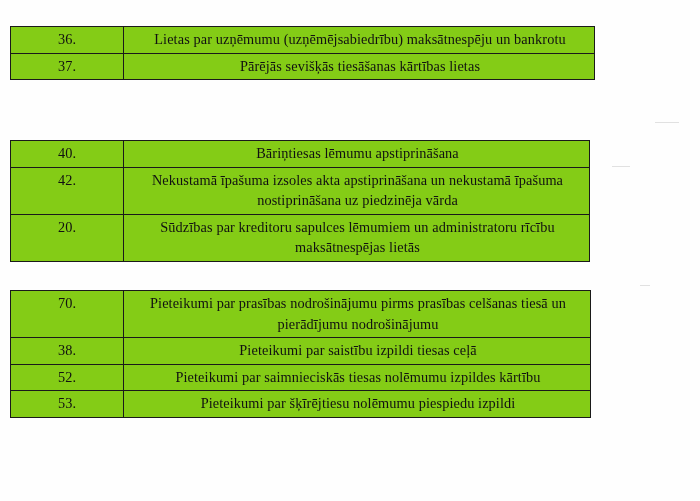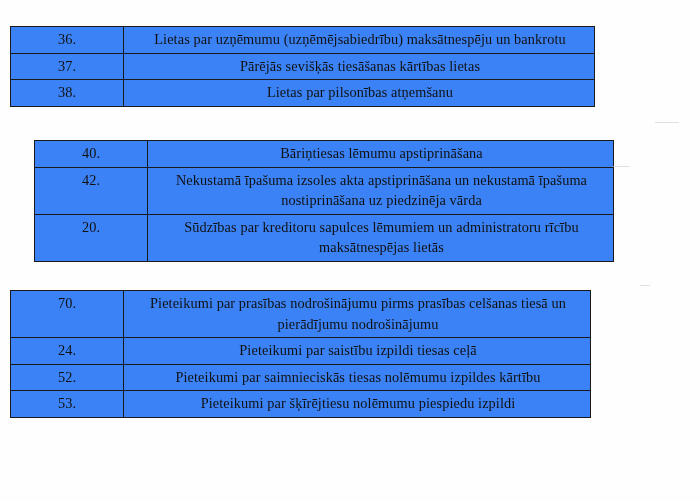--- a/index.html
+++ b/index.html
@@ -20,21 +20,21 @@
     position: absolute;
     inset: 0;
     background: #fefefe;
   }
 
   
   .doc-table {
     position: absolute;
     border-collapse: collapse;
     table-layout: fixed;
-    background: #3b82f6;
+    background: #84cc16;
   }
   .doc-table td {
     border: 1.3px solid #1a1a1a;
     vertical-align: top;
     padding: 2px 0 3px 0;
     font-size: 14.3px;
     line-height: 20.5px;
     letter-spacing: 0.1px;
   }
   .col-num {
@@ -48,21 +48,21 @@
   }
   .hdr-cell {
     font-weight: bold;
     padding-left: 6px !important;
     font-size: 14.5px;
     letter-spacing: 0.2px;
   }
 
   
   #table-one   { left: 10px; top: 26px;  width: 585px; }
-  #table-two   { left: 10px; top: 140px; width: 580px; margin-left: 24px; }
+  #table-two   { left: 10px; top: 140px; width: 580px; }
   #table-three { left: 10px; top: 290px; width: 581px; }
 
   
   .speck {
     position: absolute;
     background: #c9c9c9;
     opacity: .55;
   }
 </style>
 </head>
@@ -72,24 +72,20 @@
 
   <table class="doc-table" id="table-one">
     <tbody>
       <tr>
         <td class="col-num">36.</td>
         <td class="col-txt">Lietas par uzņēmumu (uzņēmējsabiedrību)  maksātnespēju un bankrotu</td>
       </tr>
       <tr>
         <td class="col-num">37.</td>
         <td class="col-txt">Pārējās sevišķās tiesāšanas kārtības lietas</td>
-      </tr>
-      <tr>
-        <td class="col-num">38.</td>
-        <td class="col-txt">Lietas par pilsonības atņemšanu</td>
       </tr>
     </tbody>
   </table>
 
   <table class="doc-table" id="table-two">
     <tbody>
       <tr>
         <td class="col-num">40.</td>
         <td class="col-txt">Bāriņtiesas lēmumu apstiprināšana</td>
       </tr>
@@ -104,21 +100,21 @@
     </tbody>
   </table>
 
   <table class="doc-table" id="table-three">
     <tbody>
       <tr>
         <td class="col-num">70.</td>
         <td class="col-txt">Pieteikumi par prasības nodrošinājumu pirms prasības celšanas tiesā un pierādījumu nodrošinājumu</td>
       </tr>
       <tr>
-        <td class="col-num">24.</td>
+        <td class="col-num">38.</td>
         <td class="col-txt">Pieteikumi par saistību izpildi tiesas ceļā</td>
       </tr>
       <tr>
         <td class="col-num">52.</td>
         <td class="col-txt">Pieteikumi par saimnieciskās tiesas nolēmumu izpildes kārtību</td>
       </tr>
       <tr>
         <td class="col-num">53.</td>
         <td class="col-txt">Pieteikumi par šķīrējtiesu nolēmumu piespiedu izpildi</td>
       </tr>

